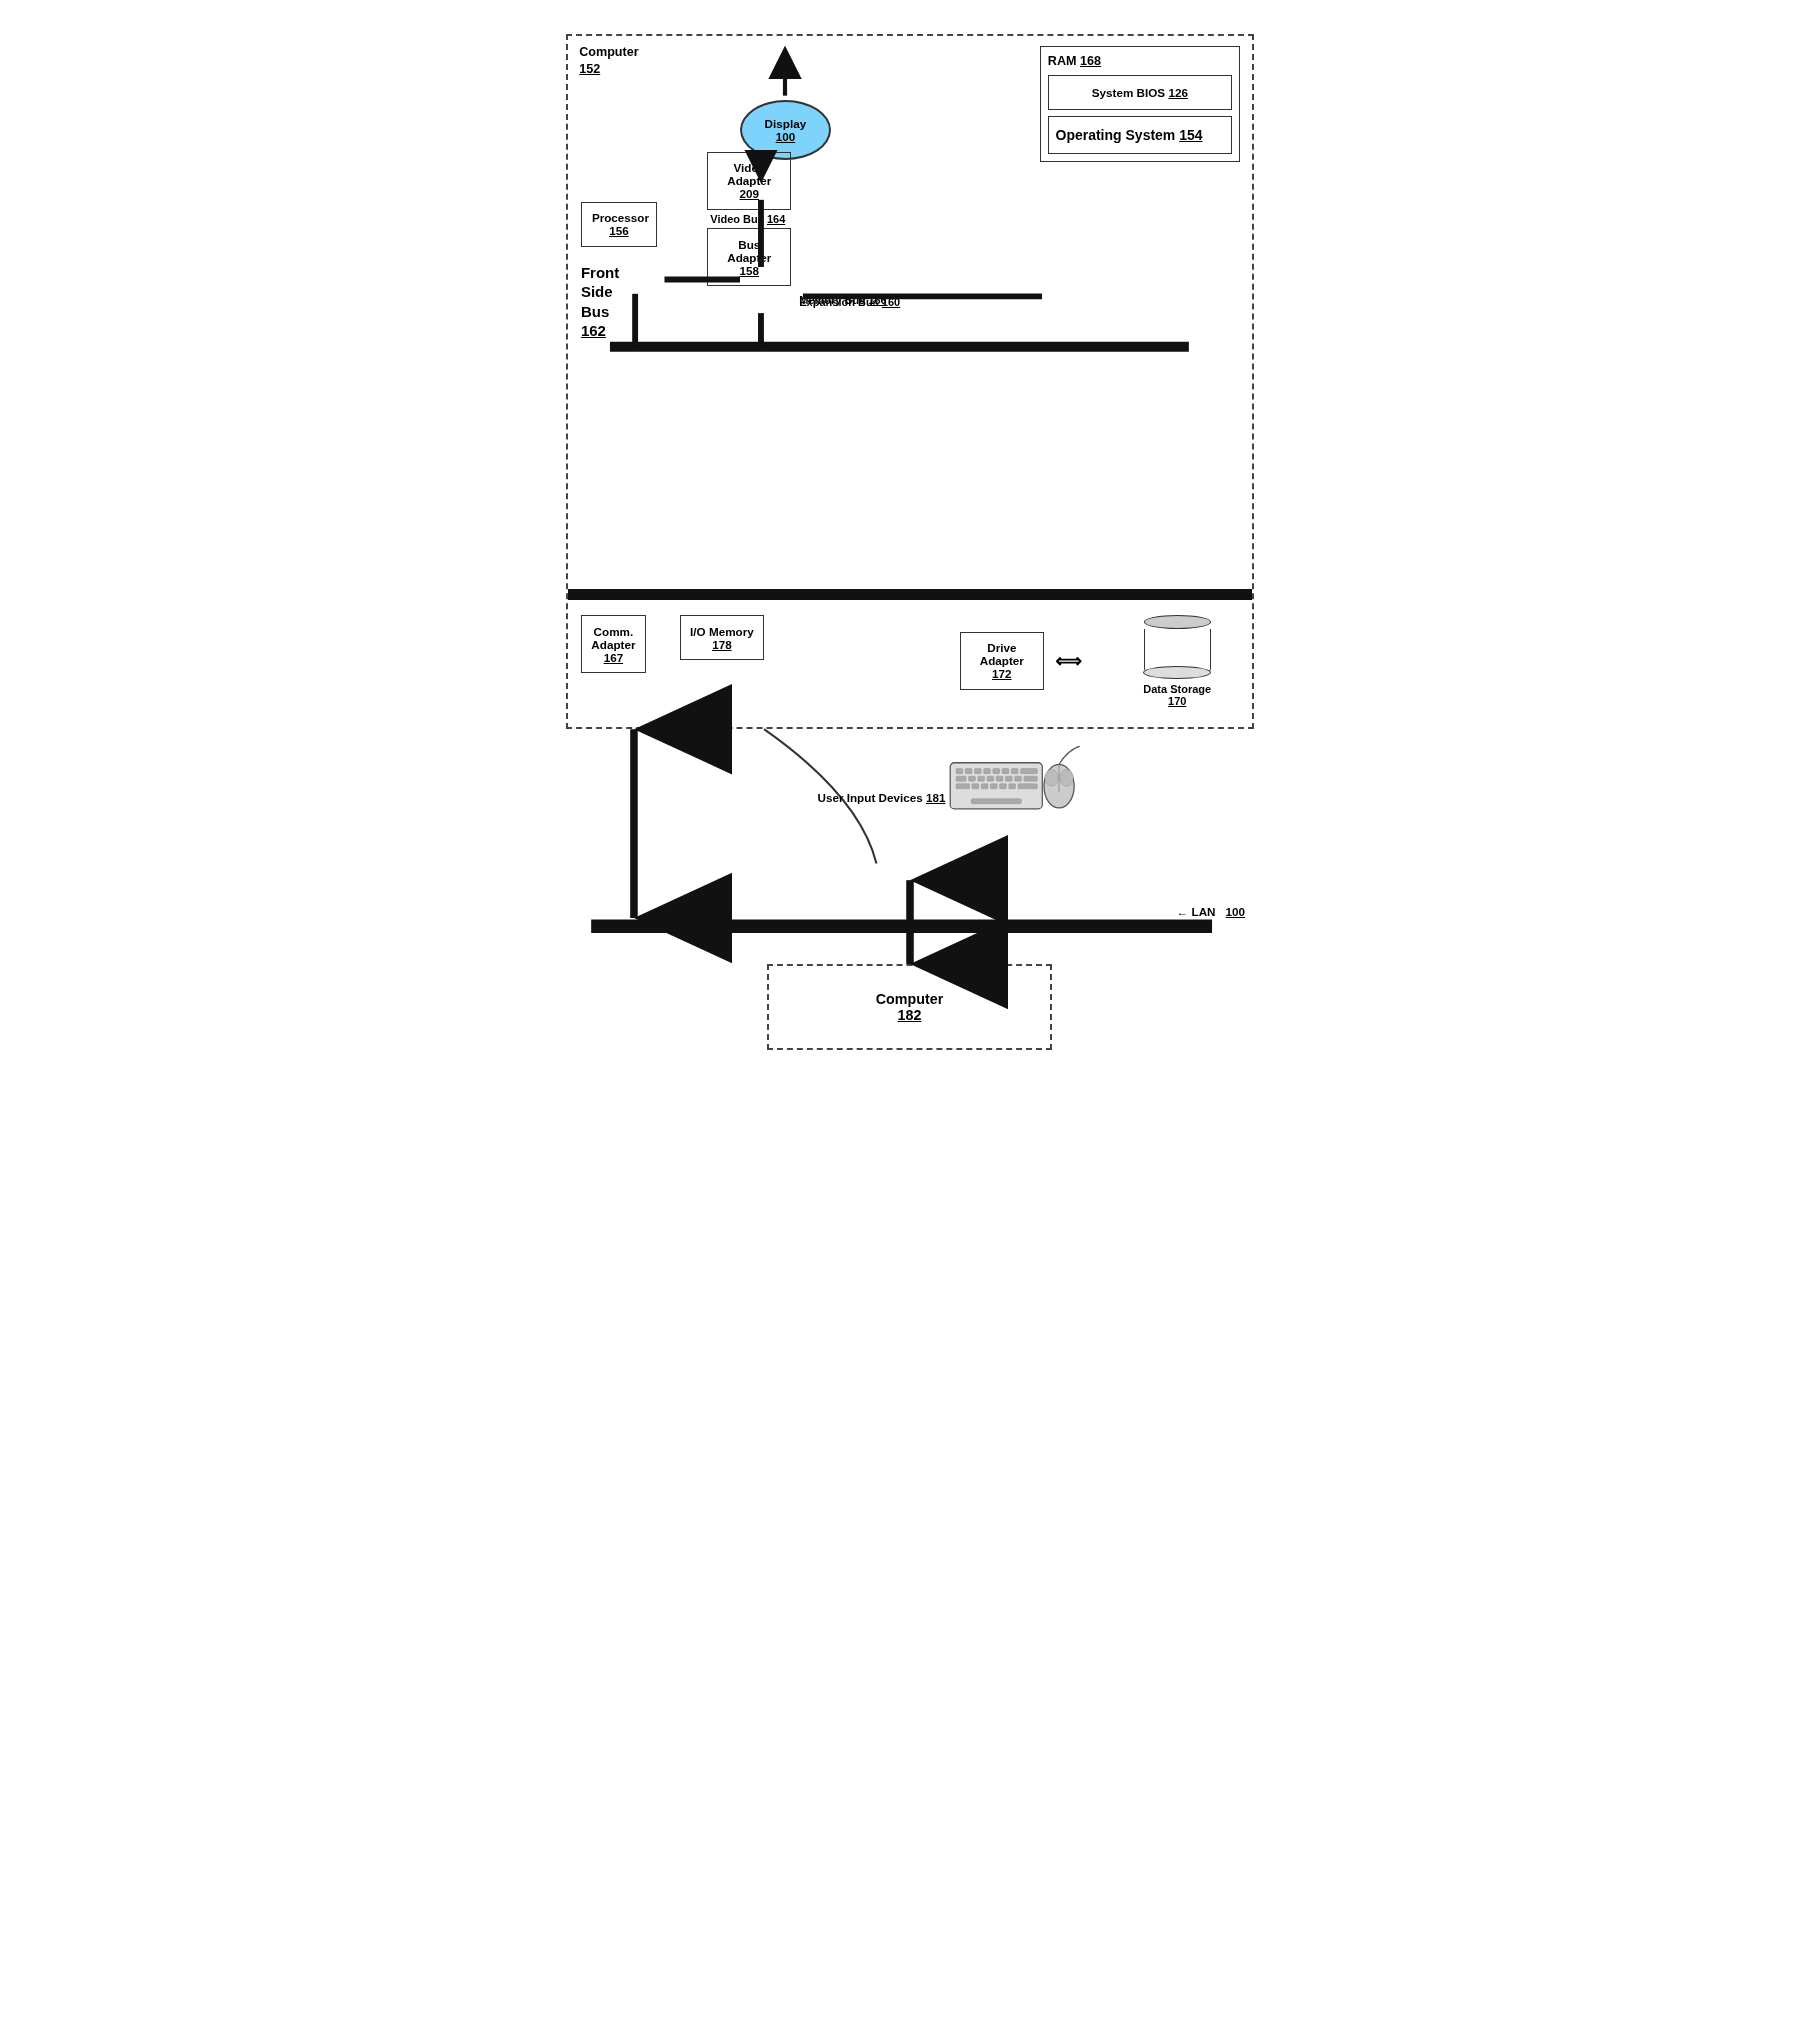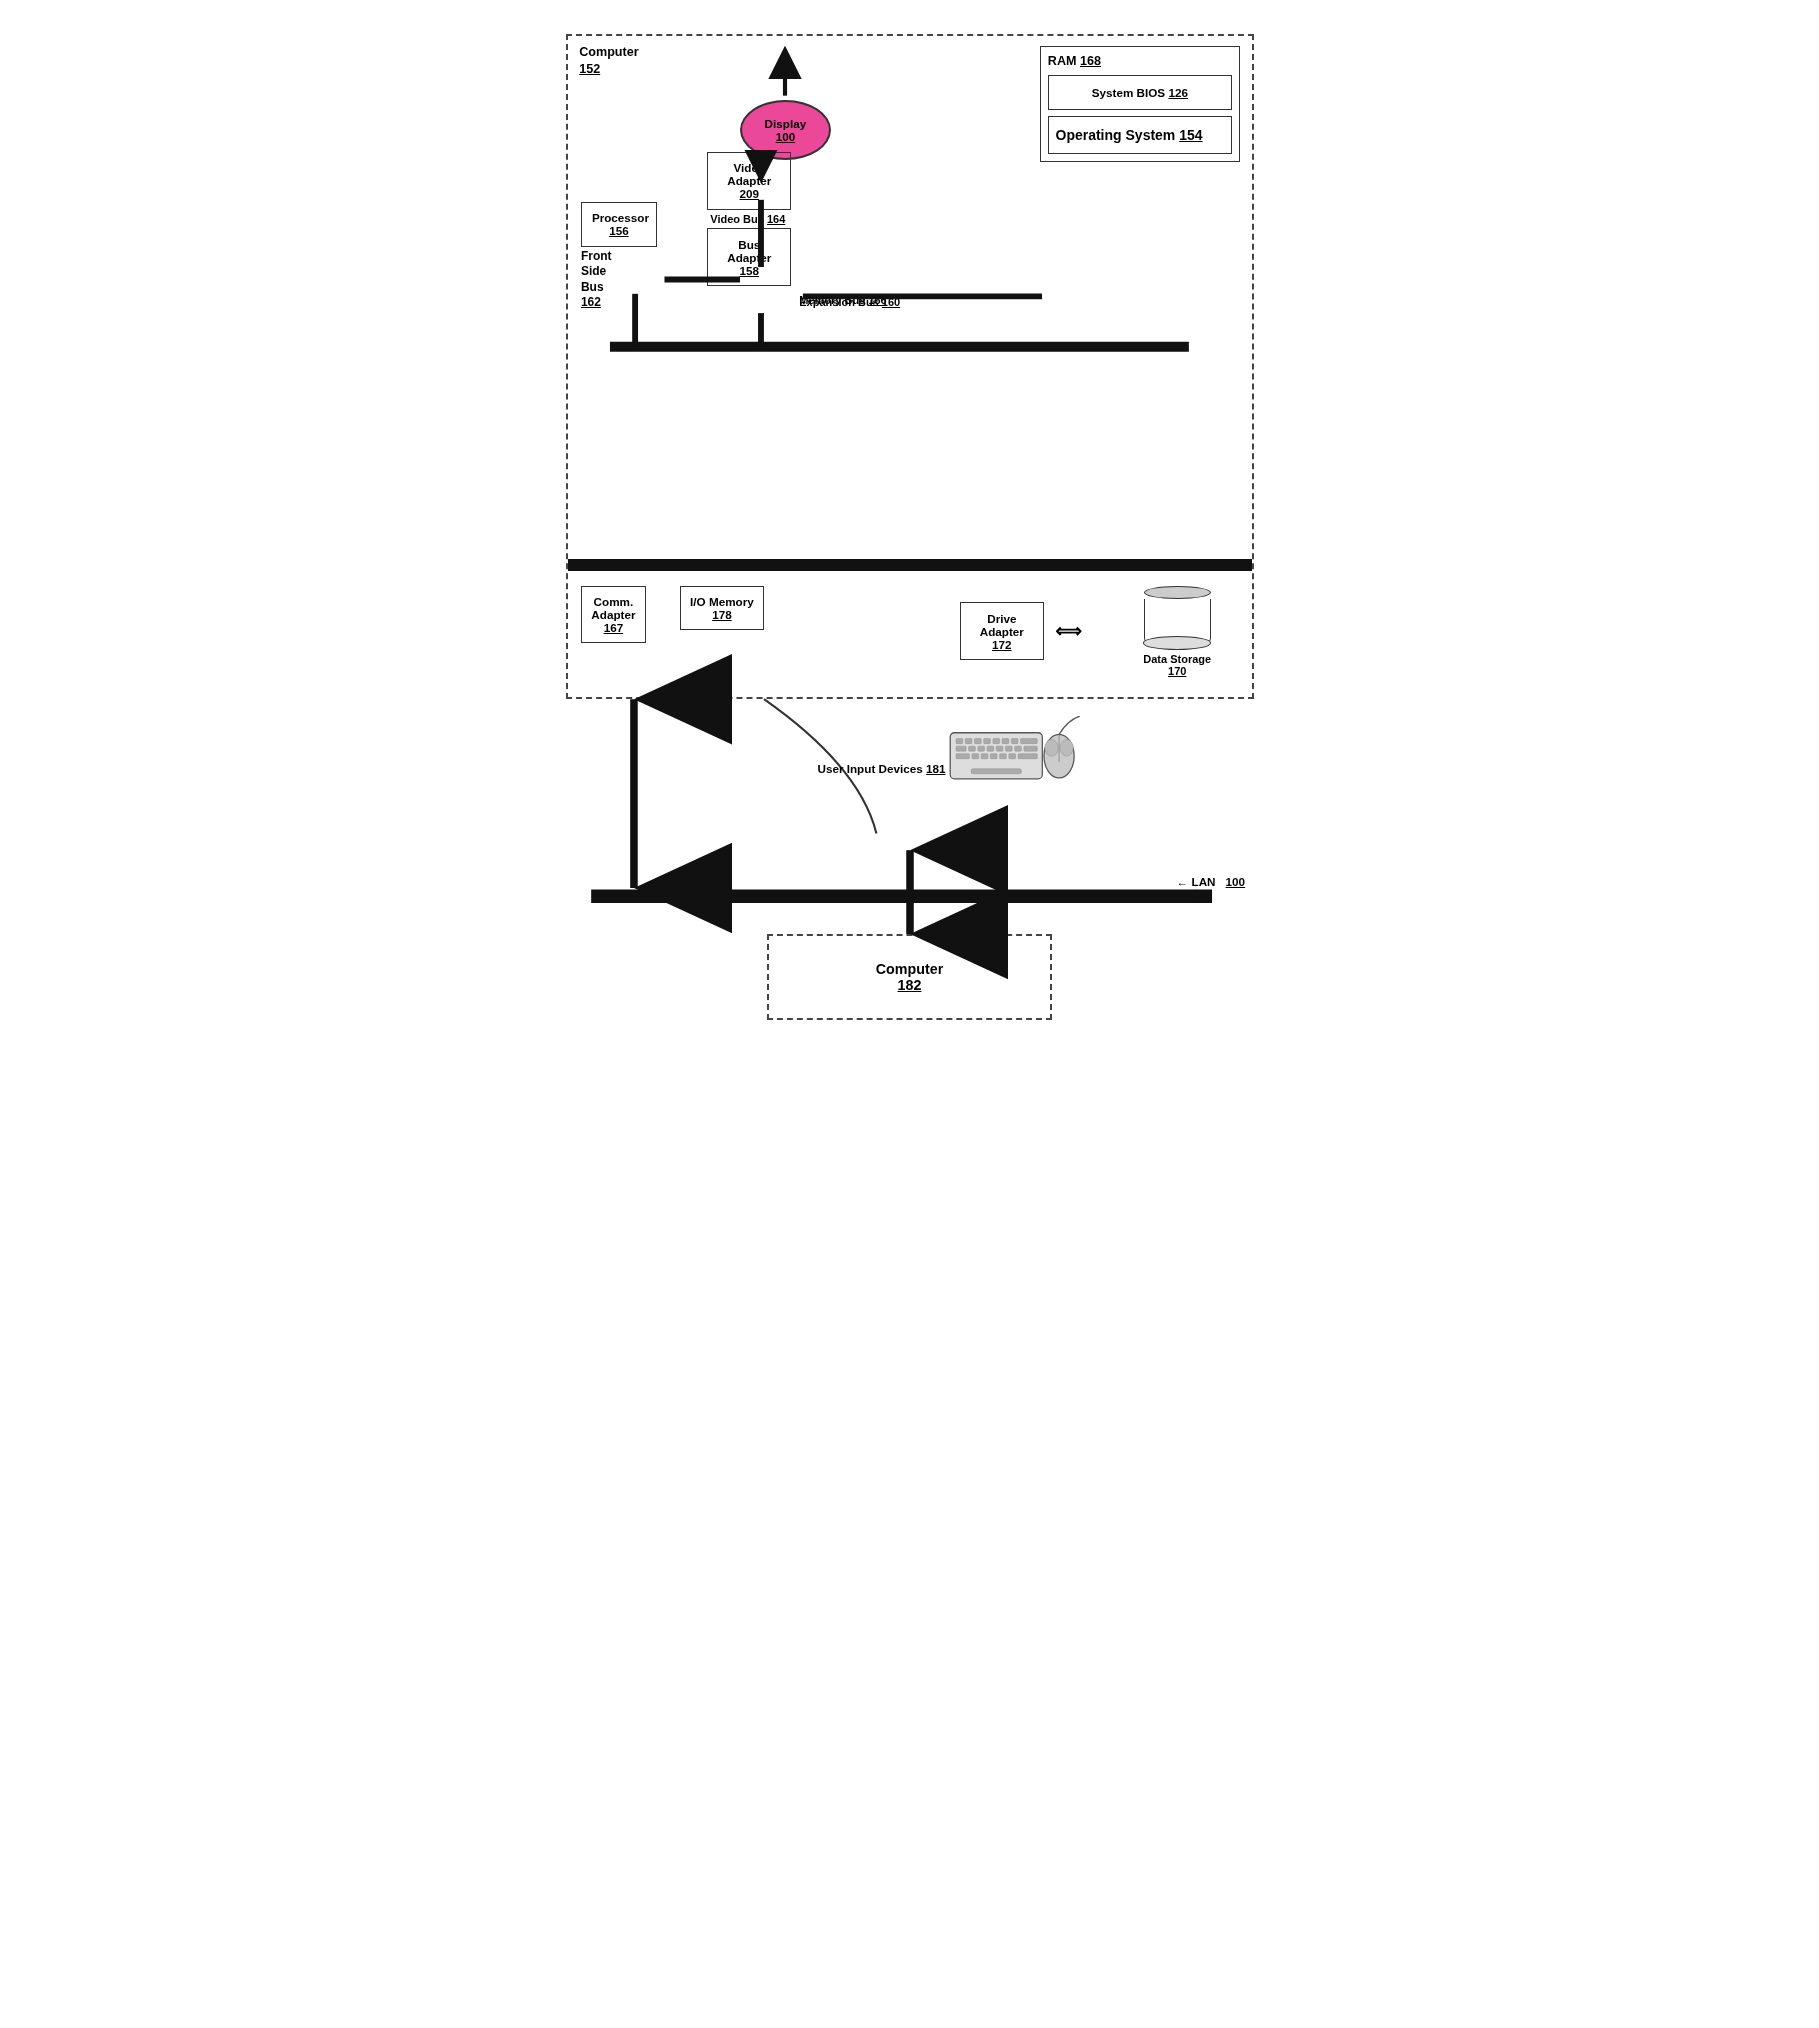--- a/index.html
+++ b/index.html
@@ -51,35 +51,35 @@
 
         <svg width="50" height="42" style="overflow: visible;" viewBox="0 0 60 50">
           <defs>
             <marker id="arr1" markerWidth="8" markerHeight="8" refX="4" refY="4" orient="auto">
               <path d="M0,0 L0,8 L8,4 Z" fill="#111"></path>
             </marker>
           </defs>
 
           <line x1="30" y1="45" x2="30" y2="5" stroke="#111" stroke-width="5" marker-end="url(#arr1)"></line>
         </svg>
-        <div style="border: 2.1px solid #333; border-radius: 50%; width: 91px; height: 60px; display: flex; flex-direction: column; align-items: center; justify-content: center; font-size: 11.7px; font-weight: bold; background: #ec4899;">
+        <div style="border: 2.1px solid #333; border-radius: 50%; width: 91px; height: 60px; display: flex; flex-direction: column; align-items: center; justify-content: center; font-size: 11.7px; font-weight: bold; background: #7dd3fc;">
           <span>Display</span>
           <u>100</u>
         </div>
       </div>
     </div>
 
     <div style="display: flex; margin-top: -25px; align-items: flex-start; position: relative;">
 
       <div style="display: flex; flex-direction: column; align-items: flex-start; width: 101px; margin-top: 67px;">
         <div style="border: 1.7px solid #333; padding: 8.4px 10px; font-size: 11.7px; font-weight: bold; text-align: center; width: 76px;">
           <div>Processor</div>
           <div><u>156</u></div>
         </div>
-        <div style="font-size: 12px; font-weight: bold; margin-top: 2px; line-height: 1.3;">
+        <div style="font-size: 15px; font-weight: bold; margin-top: 16px; line-height: 1.3;">
           <div style="width: 46px;">Front Side Bus</div>
           <div><u>162</u></div>
         </div>
       </div>
 
       <div style="flex: 1; position: relative; margin-left: 8.4px;">
 
         
         <div style="margin-left: 17px; margin-top: 17px; border: 1.7px solid #333; padding: 8.4px; font-size: 11.7px; font-weight: bold; text-align: center; width: 84px; display: inline-block; vertical-align: top;">
           <div>Video Adapter</div>

